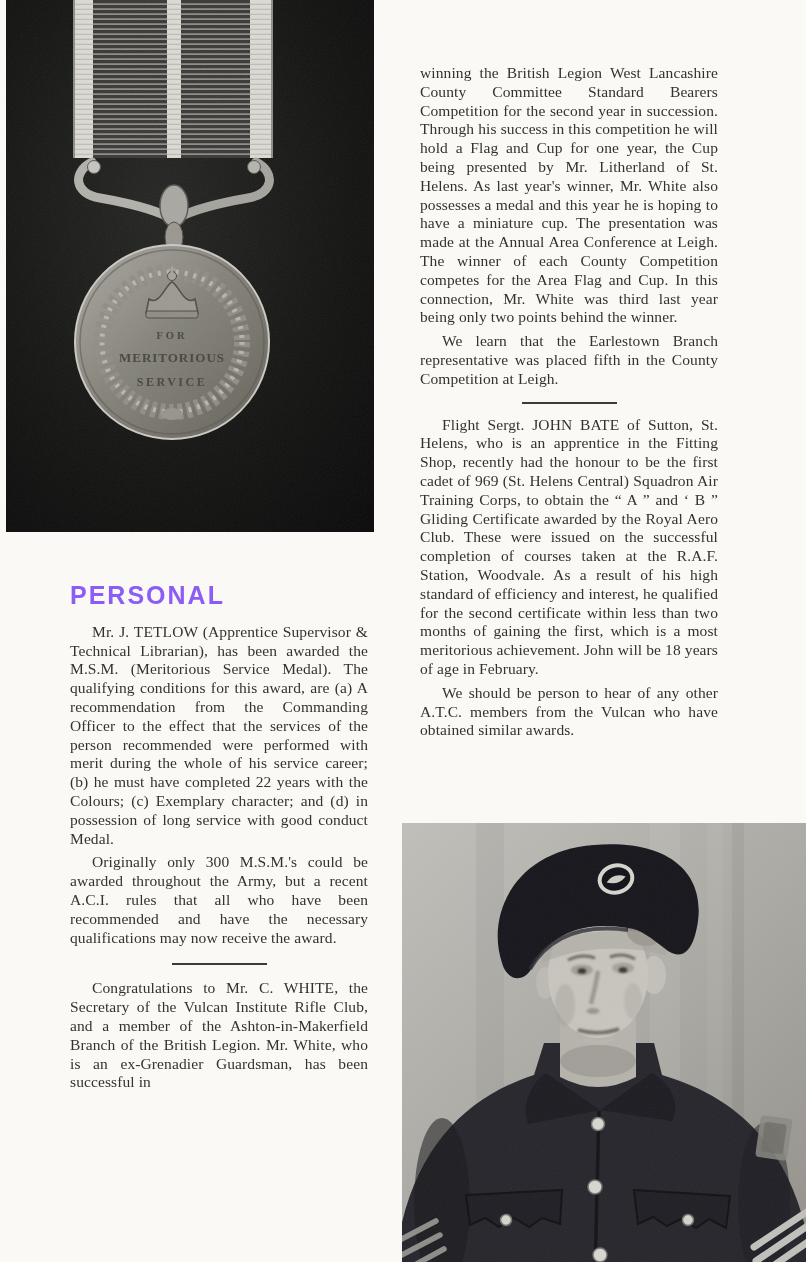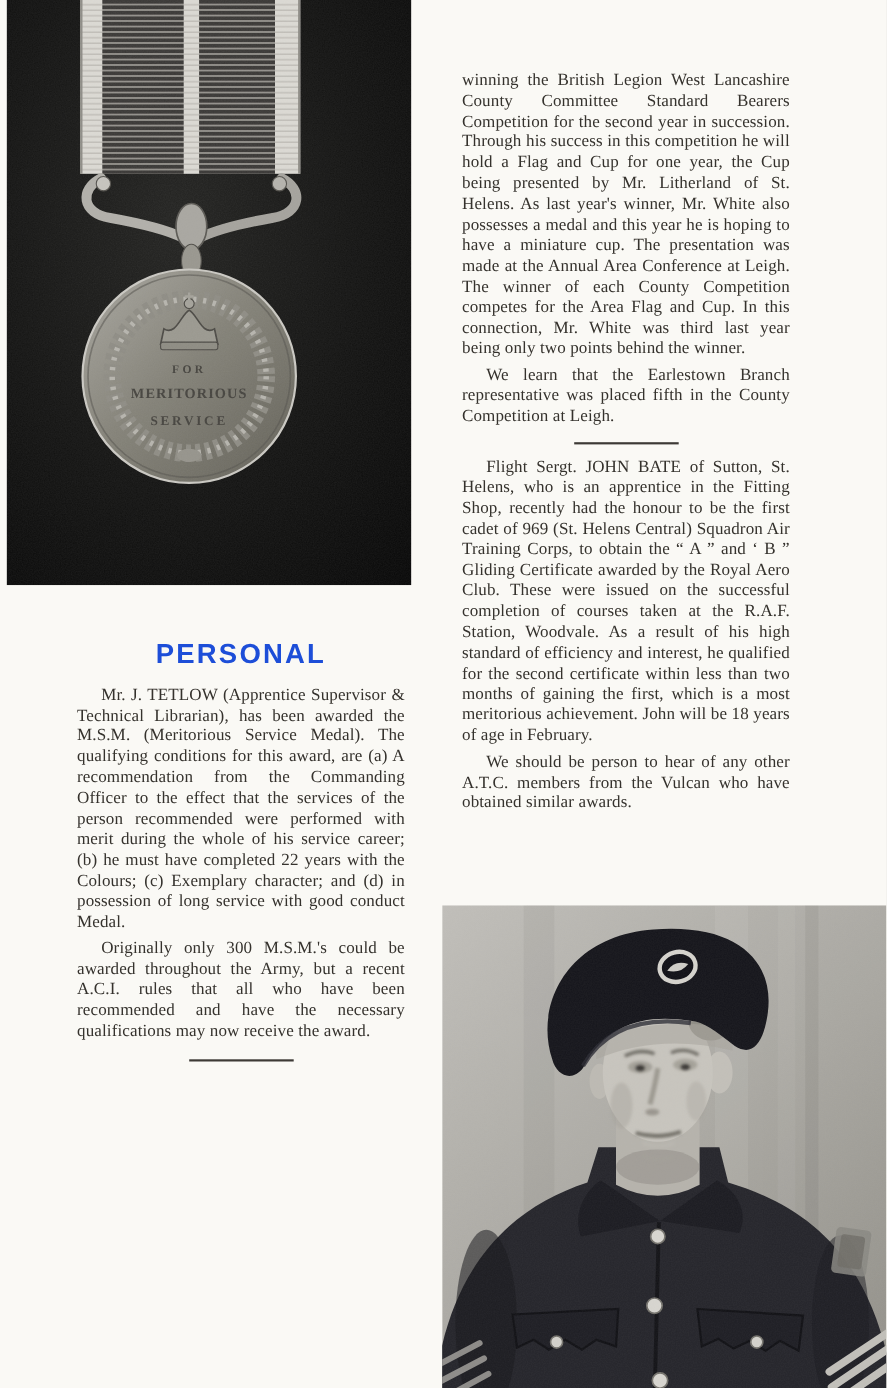--- a/index.html
+++ b/index.html
@@ -20,21 +20,21 @@
 
   
   .col { position:absolute; text-align:justify; font-size:15.5px; line-height:18.8px; letter-spacing:0.1px; }
   .col-left  { left:70px;  top:586px; width:298px; }
   .col-right { left:420px; top:64px;  width:298px; }
   .col p { margin:0 0 5px 0; text-indent:22px; }
   .col p.noindent { text-indent:0; }
   h1.personal {
     font-family:"Liberation Sans", sans-serif;
     font-size:25px; font-weight:700; letter-spacing:2px;
-    color:#1d4ed8; margin:0 0 18px 0; text-align:center;
+    color:#8b5cf6; margin:0 0 18px 0; text-align:left;
   }
   .rule {
     border:none; border-top:2px solid #3d3a36;
     width:95px; margin:13px auto 12px auto;
   }
   .rule-left { margin:16px auto 14px auto; }
 </style>
 </head>
 <body>
 
@@ -112,20 +112,21 @@
 
       <rect x="0" y="0" width="368" height="532" filter="url(#grain1)" opacity="0.5"></rect>
     </svg>
   </figure>
 
   <section class="col col-left">
     <h1 class="personal">PERSONAL</h1>
     <p>Mr. J. TETLOW (Apprentice Supervisor &amp; Technical Librarian), has been awarded the M.S.M. (Meritorious Service Medal).  The qualifying conditions for this award, are (a) A recommendation from the Commanding Officer to the effect that the services of the person recommended were performed with merit during the whole of his service career; (b) he must have completed 22 years with the Colours; (c) Exemplary character; and (d) in possession of long service with good conduct Medal.</p>
     <p>Originally only 300 M.S.M.'s could be awarded throughout the Army, but a recent A.C.I. rules that all who have been recommended and have the necessary qualifications may now receive the award.</p>
     <hr class="rule rule-left">
+    <p>Congratulations to Mr. C. WHITE, the Secretary of the Vulcan Institute Rifle Club, and a member of the Ashton-in-Makerfield Branch of the British Legion. Mr. White, who is an ex-Grenadier Guardsman, has been successful in</p>
   </section>
 
   <section class="col col-right">
     <p class="noindent">winning the British Legion West Lancashire County Committee Standard Bearers Competition for the second year in succession.  Through his success in this competition he will hold a Flag and Cup for one year, the Cup being presented by Mr. Litherland of St. Helens. As last year's winner, Mr. White also possesses a medal and this year he is hoping to have a miniature cup.  The presentation was made at the Annual Area Conference at Leigh.  The winner of each County Competition competes for the Area Flag and Cup.  In this connection, Mr. White was third last year being only two points behind the winner.</p>
     <p>We learn that the Earlestown Branch representative was placed fifth in the County Competition at Leigh.</p>
     <hr class="rule">
     <p>Flight Sergt. JOHN BATE of Sutton, St. Helens, who is an apprentice in the Fitting Shop, recently had the honour to be the first cadet of 969 (St. Helens Central) Squadron Air Training Corps, to obtain the “ A ” and ‘ B ” Gliding Certificate awarded by the Royal Aero Club.  These were issued on the successful completion of courses taken at the R.A.F. Station, Woodvale.  As a result of his high standard of efficiency and interest, he qualified for the second certificate within less than two months of gaining the first, which is a most meritorious achievement.  John will be 18 years of age in February.</p>
     <p>We should be person to hear of any other A.T.C. members from the Vulcan who have obtained similar awards.</p>
   </section>
 

